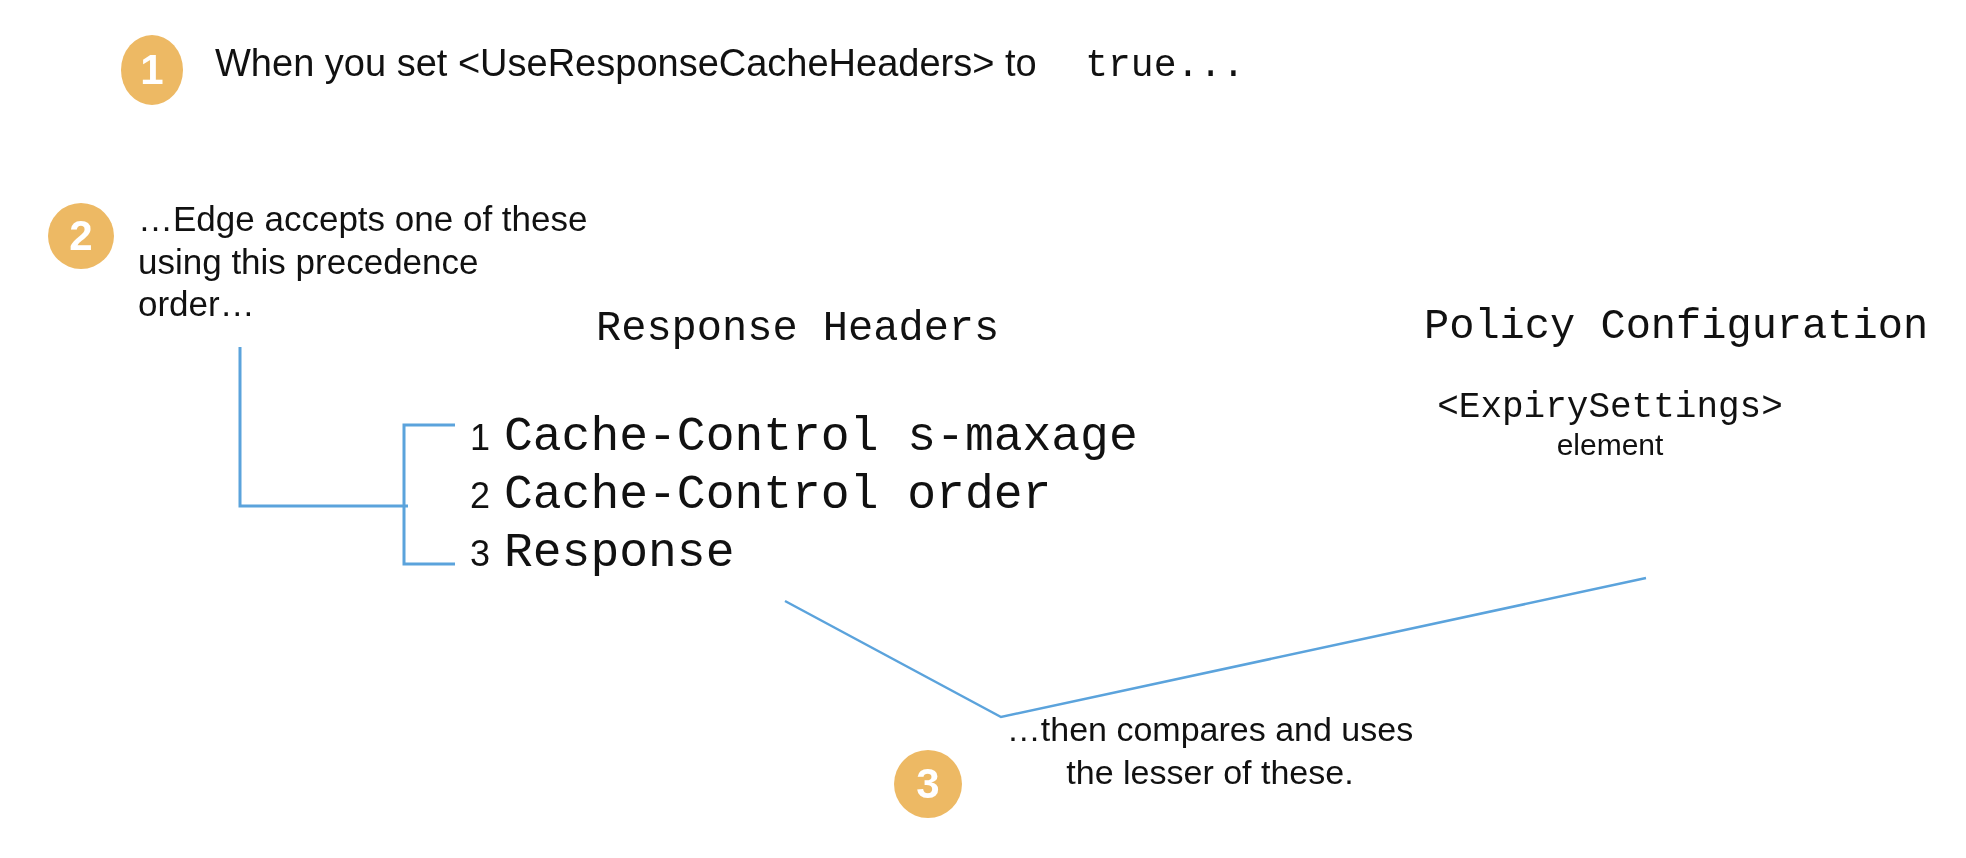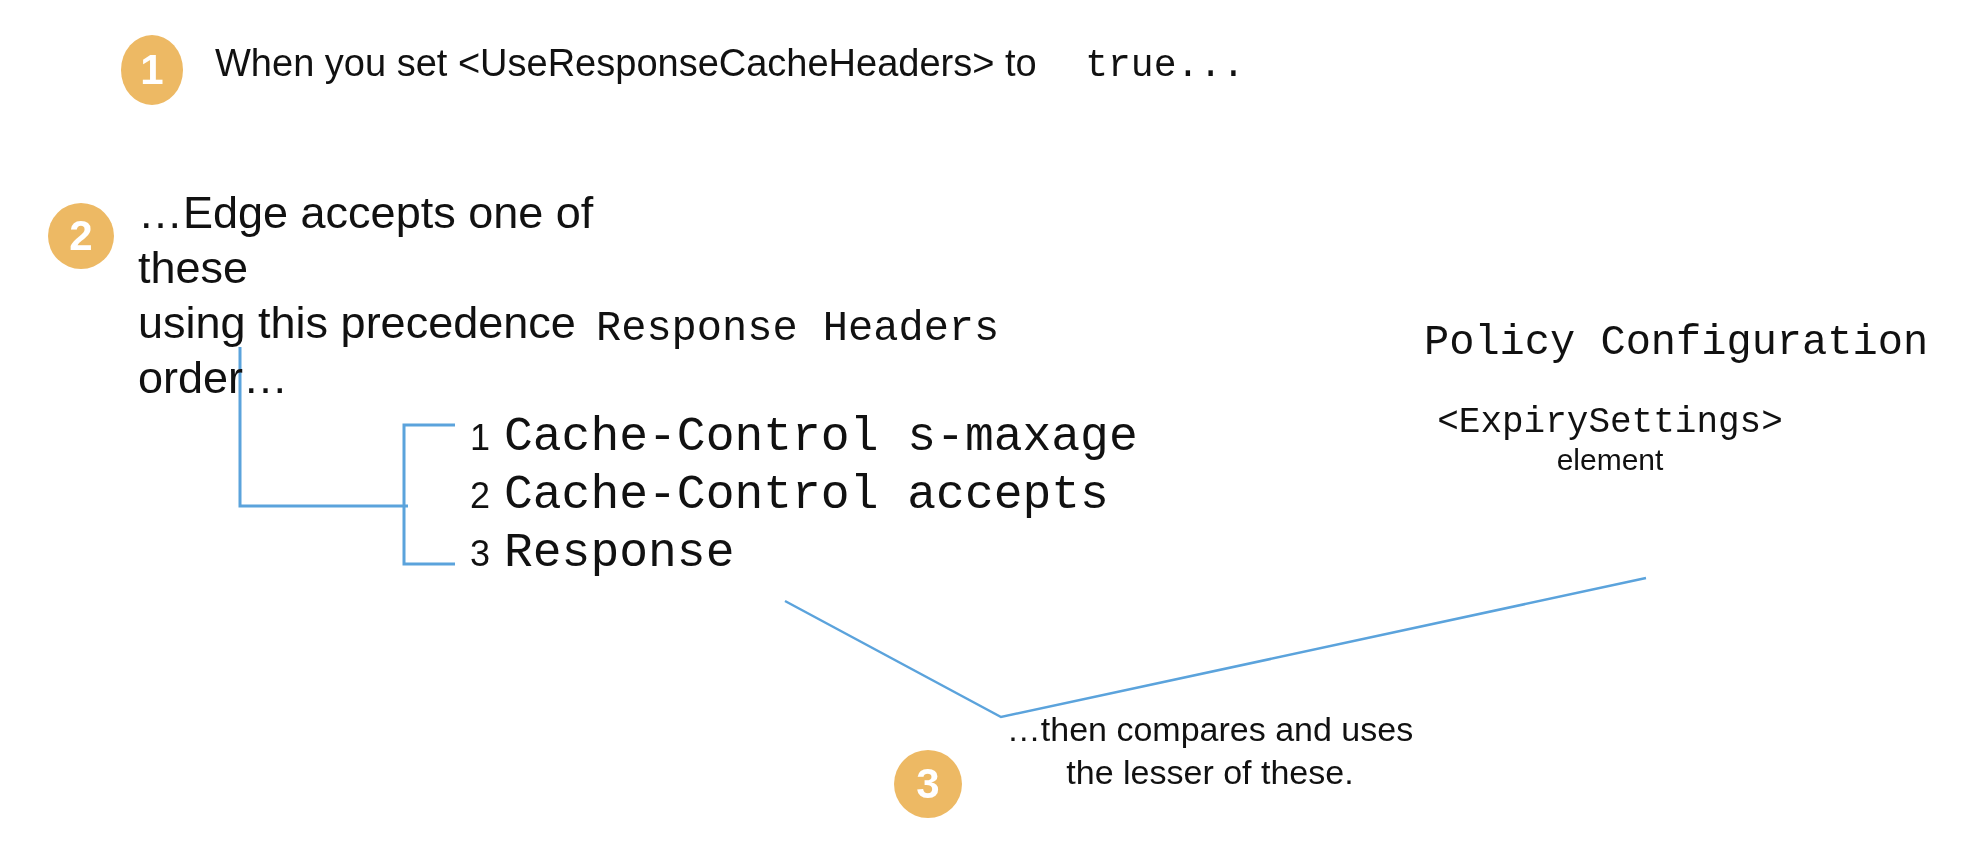--- a/index.html
+++ b/index.html
@@ -63,22 +63,22 @@
     font-size: 38px;
     white-space: nowrap;
     line-height: 1.25;
   }
   .mono {
     font-family: "Liberation Mono", "DejaVu Sans Mono", monospace;
     margin-left: 38px;
   }
   #step2-text {
     left: 138px;
-    top: 186px;
-    font-size: 45px;
+    top: 198px;
+    font-size: 35px;
     line-height: 1.22;
     width: 520px;
   }
   #step3-text {
     left: 975px;
     top: 708px;
     font-size: 34px;
     line-height: 1.25;
     text-align: center;
     width: 470px;
@@ -90,21 +90,20 @@
     color: #111111;
     white-space: nowrap;
   }
   #heading-response {
     left: 596px;
     top: 305px;
   }
   #heading-policy {
     left: 1424px;
     top: 303px;
-    margin-top: 16px;
   }
   #header-list {
     position: absolute;
     left: 470px;
     top: 410px;
     margin: 0;
     padding: 0;
     list-style: none;
   }
   #header-list li {
@@ -120,21 +119,21 @@
     color: #111111;
   }
   .li-name {
     font-family: "Liberation Mono", "DejaVu Sans Mono", monospace;
     font-size: 48px;
     color: #111111;
   }
   #policy-element {
     position: absolute;
     left: 1380px;
-    top: 402px;
+    top: 387px;
     width: 460px;
     text-align: center;
   }
   #policy-element .pe-tag {
     font-family: "Liberation Mono", "DejaVu Sans Mono", monospace;
     font-size: 36px;
     color: #111111;
     display: block;
   }
   #policy-element .pe-word {
@@ -186,21 +185,21 @@
   <div class="col-heading" id="heading-response">Response Headers</div>
   <div class="col-heading" id="heading-policy">Policy Configuration</div>
 
   <ul id="header-list">
     <li>
       <span class="li-num">1</span>
       <span class="li-name">Cache-Control s-maxage</span>
     </li>
     <li>
       <span class="li-num">2</span>
-      <span class="li-name">Cache-Control accepts</span>
+      <span class="li-name">Cache-Control order</span>
     </li>
     <li>
       <span class="li-num">3</span>
       <span class="li-name">Response</span>
     </li>
   </ul>
 
   <div id="policy-element">
     <span class="pe-tag">&lt;ExpirySettings&gt;</span>
     <span class="pe-word">element</span>

